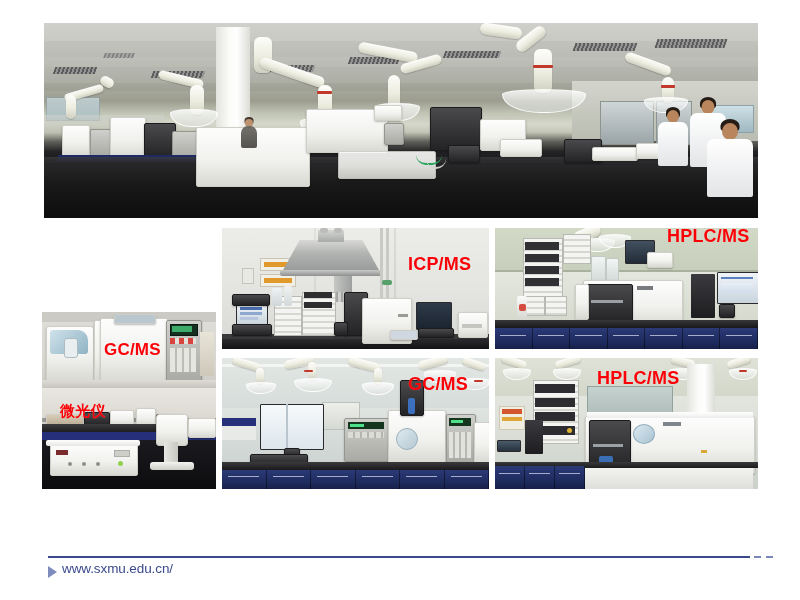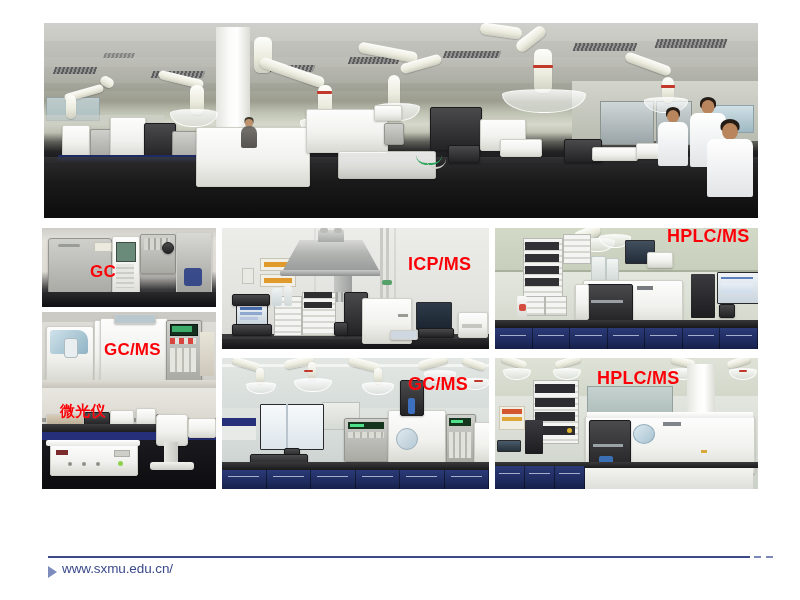--- a/index.html
+++ b/index.html
@@ -337,38 +337,20 @@
       </div>
 
       <div class="person" style="left:196px;top:94px;width:18px;height:30px;opacity:.85;">
         <div class="hair" style="top:0;width:9px;height:7px;"></div>
         <div class="head" style="top:2px;width:8px;height:8px;"></div>
         <div class="coat" style="top:9px;width:16px;height:22px;background:linear-gradient(180deg,#5d5a54,#3a3834);"></div>
       </div>
     </div>
   </div>
 
-  <div class="photo" id="p-gc">
-    <div class="scene">
-      <div style="position:absolute;left:0;top:0;width:174px;height:14px;background:linear-gradient(180deg,#cfcdc7,#e6e4de);"></div>
-      <div class="instr gray" style="left:6px;top:10px;width:62px;height:54px;border-radius:3px;"></div>
-      <div style="position:absolute;left:16px;top:16px;width:22px;height:3px;background:#9a9c96;border-radius:2px;"></div>
-      <div style="position:absolute;left:52px;top:14px;width:16px;height:8px;background:#eceade;border:1px solid #c8c6bc;font-size:4px;color:#b0453d;"></div>
-      <div class="instr" style="left:70px;top:8px;width:26px;height:62px;"></div>
-      <div style="position:absolute;left:74px;top:14px;width:18px;height:18px;background:#6a8a7a;border:1px solid #3d4d46;"></div>
-      <div style="position:absolute;left:74px;top:36px;width:18px;height:24px;background:repeating-linear-gradient(180deg,#e6e6e2 0 3px,#cdcdc8 3px 5px);"></div>
-      <div class="instr gray" style="left:98px;top:6px;width:34px;height:38px;"></div>
-      <div style="position:absolute;left:102px;top:10px;width:26px;height:12px;background:repeating-linear-gradient(90deg,#d6d6d0 0 4px,#a8a8a2 4px 6px);"></div>
-      <div class="instr dark" style="left:120px;top:14px;width:10px;height:10px;border-radius:50%;"></div>
-      <div class="instr" style="left:134px;top:4px;width:34px;height:66px;background:linear-gradient(180deg,#d8d8d4,#9a9a96);"></div>
-      <div style="position:absolute;left:142px;top:40px;width:18px;height:18px;background:#2c3f86;border-radius:3px;opacity:.9;"></div>
-      <div style="position:absolute;left:0;top:64px;width:174px;height:15px;background:linear-gradient(180deg,#2a2a2c,#0f0f11);"></div>
-    </div>
-    <div class="label" style="left:48px;top:34px;font-size:17px;">GC</div>
-  </div>
 
   <div class="photo" id="p-gcms">
     <div class="scene">
       <div style="position:absolute;left:0;top:0;width:174px;height:10px;background:#cbcac5;"></div>
       <div class="instr" style="left:4px;top:14px;width:46px;height:54px;border-radius:3px;"></div>
       <div style="position:absolute;left:8px;top:18px;width:38px;height:24px;background:linear-gradient(135deg,#cfe2ea,#8fb3c4);border-radius:3px 10px 3px 3px;"></div>
       <div style="position:absolute;left:22px;top:26px;width:12px;height:18px;background:#e9eef0;border:1px solid #aebcc2;border-radius:3px;"></div>
       <div class="instr" style="left:52px;top:8px;width:26px;height:60px;"></div>
       <div class="instr" style="left:58px;top:6px;width:66px;height:64px;"></div>
       <div class="instr" style="left:72px;top:2px;width:40px;height:8px;background:#b9c8cf;"></div>

